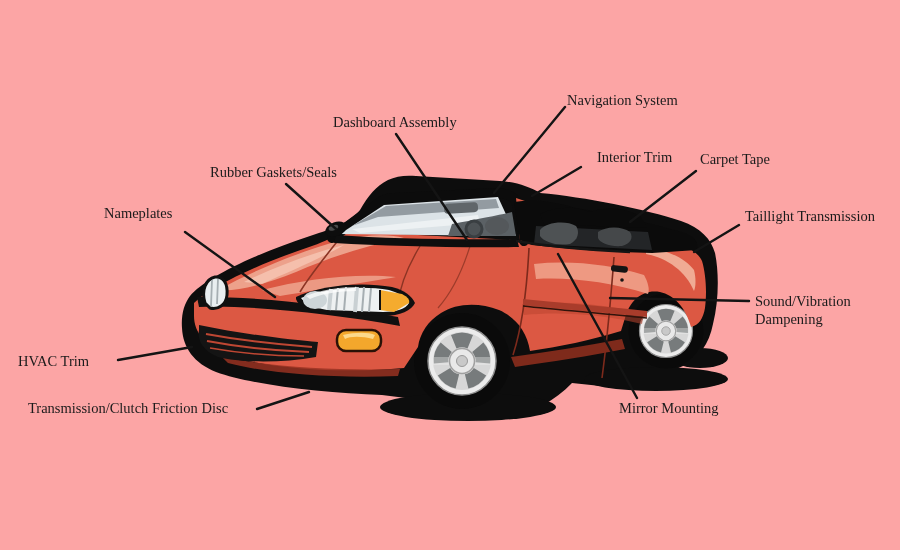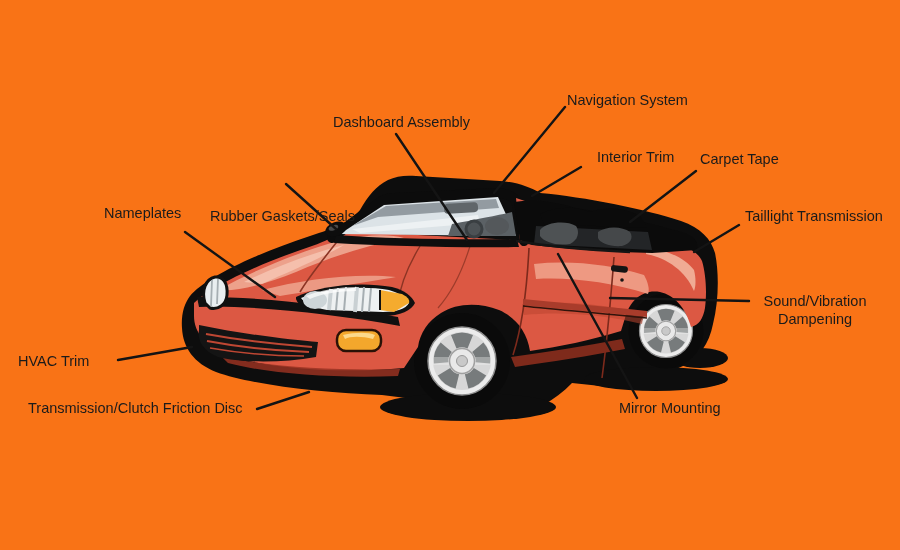--- a/index.html
+++ b/index.html
@@ -1,41 +1,41 @@
 <!DOCTYPE html>
 <html><head>
 <meta charset="utf-8">
 <style>
   html,body{margin:0;padding:0;background:#ffffff;}
   .stage{
     position:relative;
     width:900px;height:550px;
-    background:#f97316;
+    background:#fca5a5;
     overflow:hidden;
-    font-family:Liberation Sans, sans-serif;
+    font-family:Liberation Serif, serif;
   }
   .stage svg{position:absolute;left:0;top:0;}
   .label{
     position:absolute;
     font-size:14.5px;
     line-height:18px;
     color:#1b1b1b;
     white-space:nowrap;
     letter-spacing:0px;
   }
   .label.wrap{white-space:normal;width:120px;}
   
   .l-nav{left:567px;top:91px;}
   .l-dash{left:333px;top:113px;text-align:right;}
   .l-interior{left:597px;top:148px;}
   .l-carpet{left:700px;top:150px;}
-  .l-rubber{left:210px;top:163px;margin-top:44px;}
+  .l-rubber{left:210px;top:163px;}
   .l-tail{left:745px;top:207px;}
   .l-name{left:104px;top:204px;}
-  .l-sound{left:755px;top:292px;text-align:center;}
+  .l-sound{left:755px;top:292px;}
   .l-hvac{left:18px;top:352px;}
   .l-trans{left:28px;top:399px;}
   .l-mirror{left:619px;top:399px;}
 </style>
 </head>
 <body>
 
 <div class="stage">
 
   <svg width="900" height="550" viewBox="0 0 900 550">

